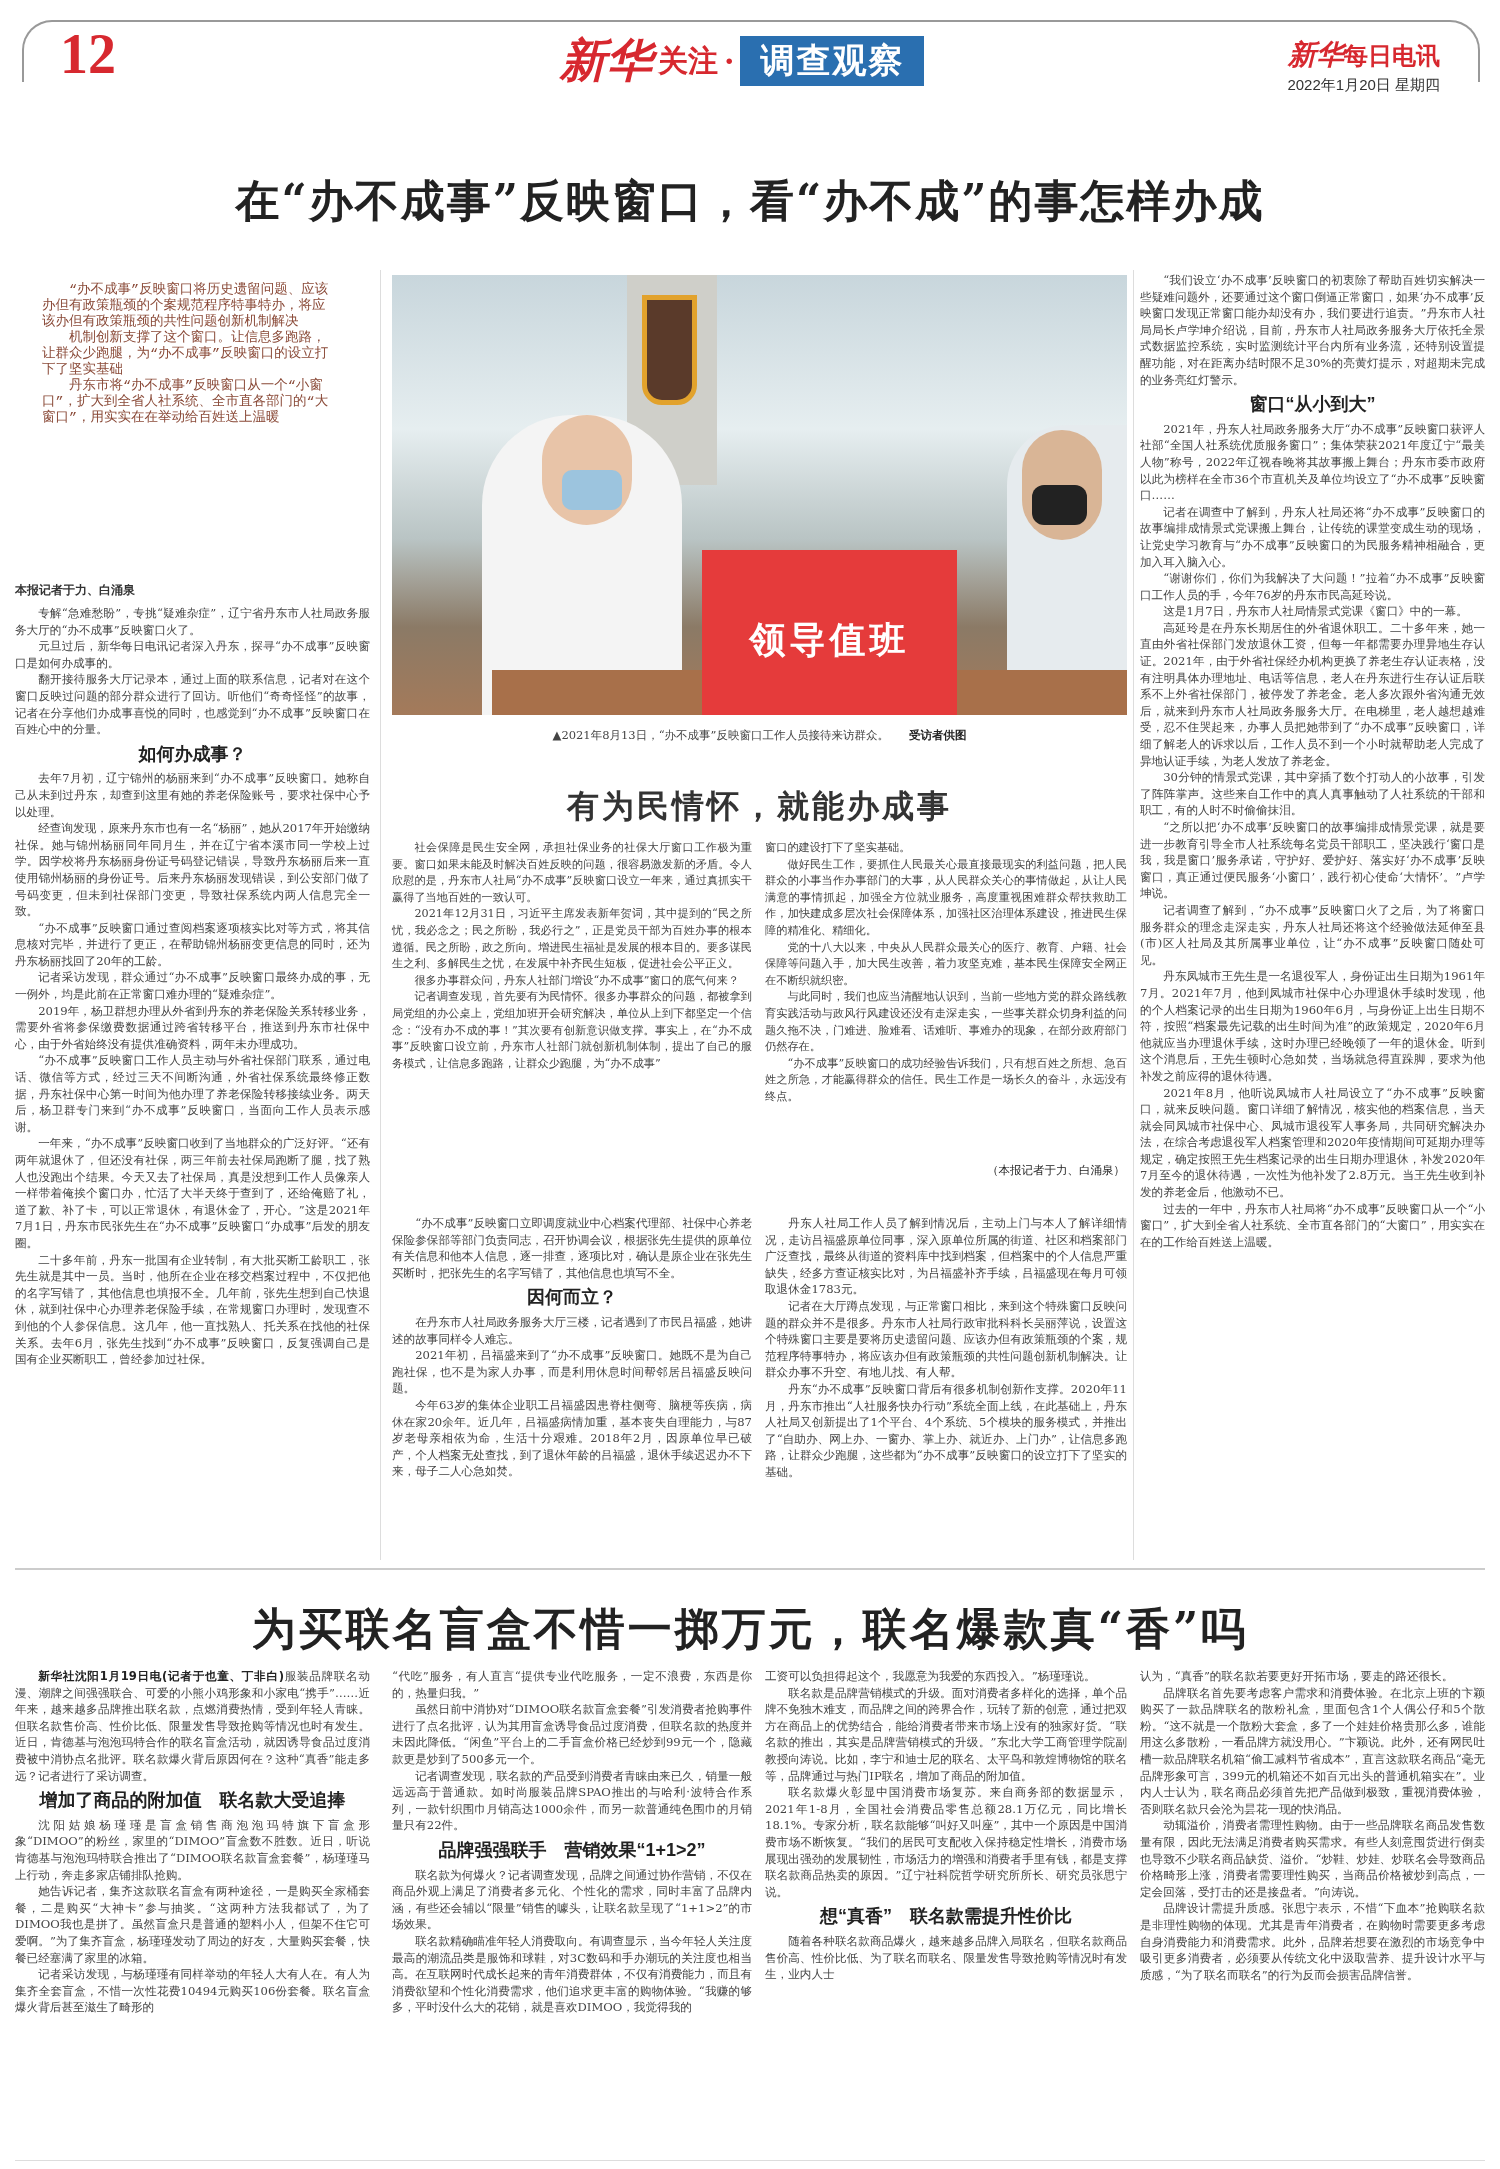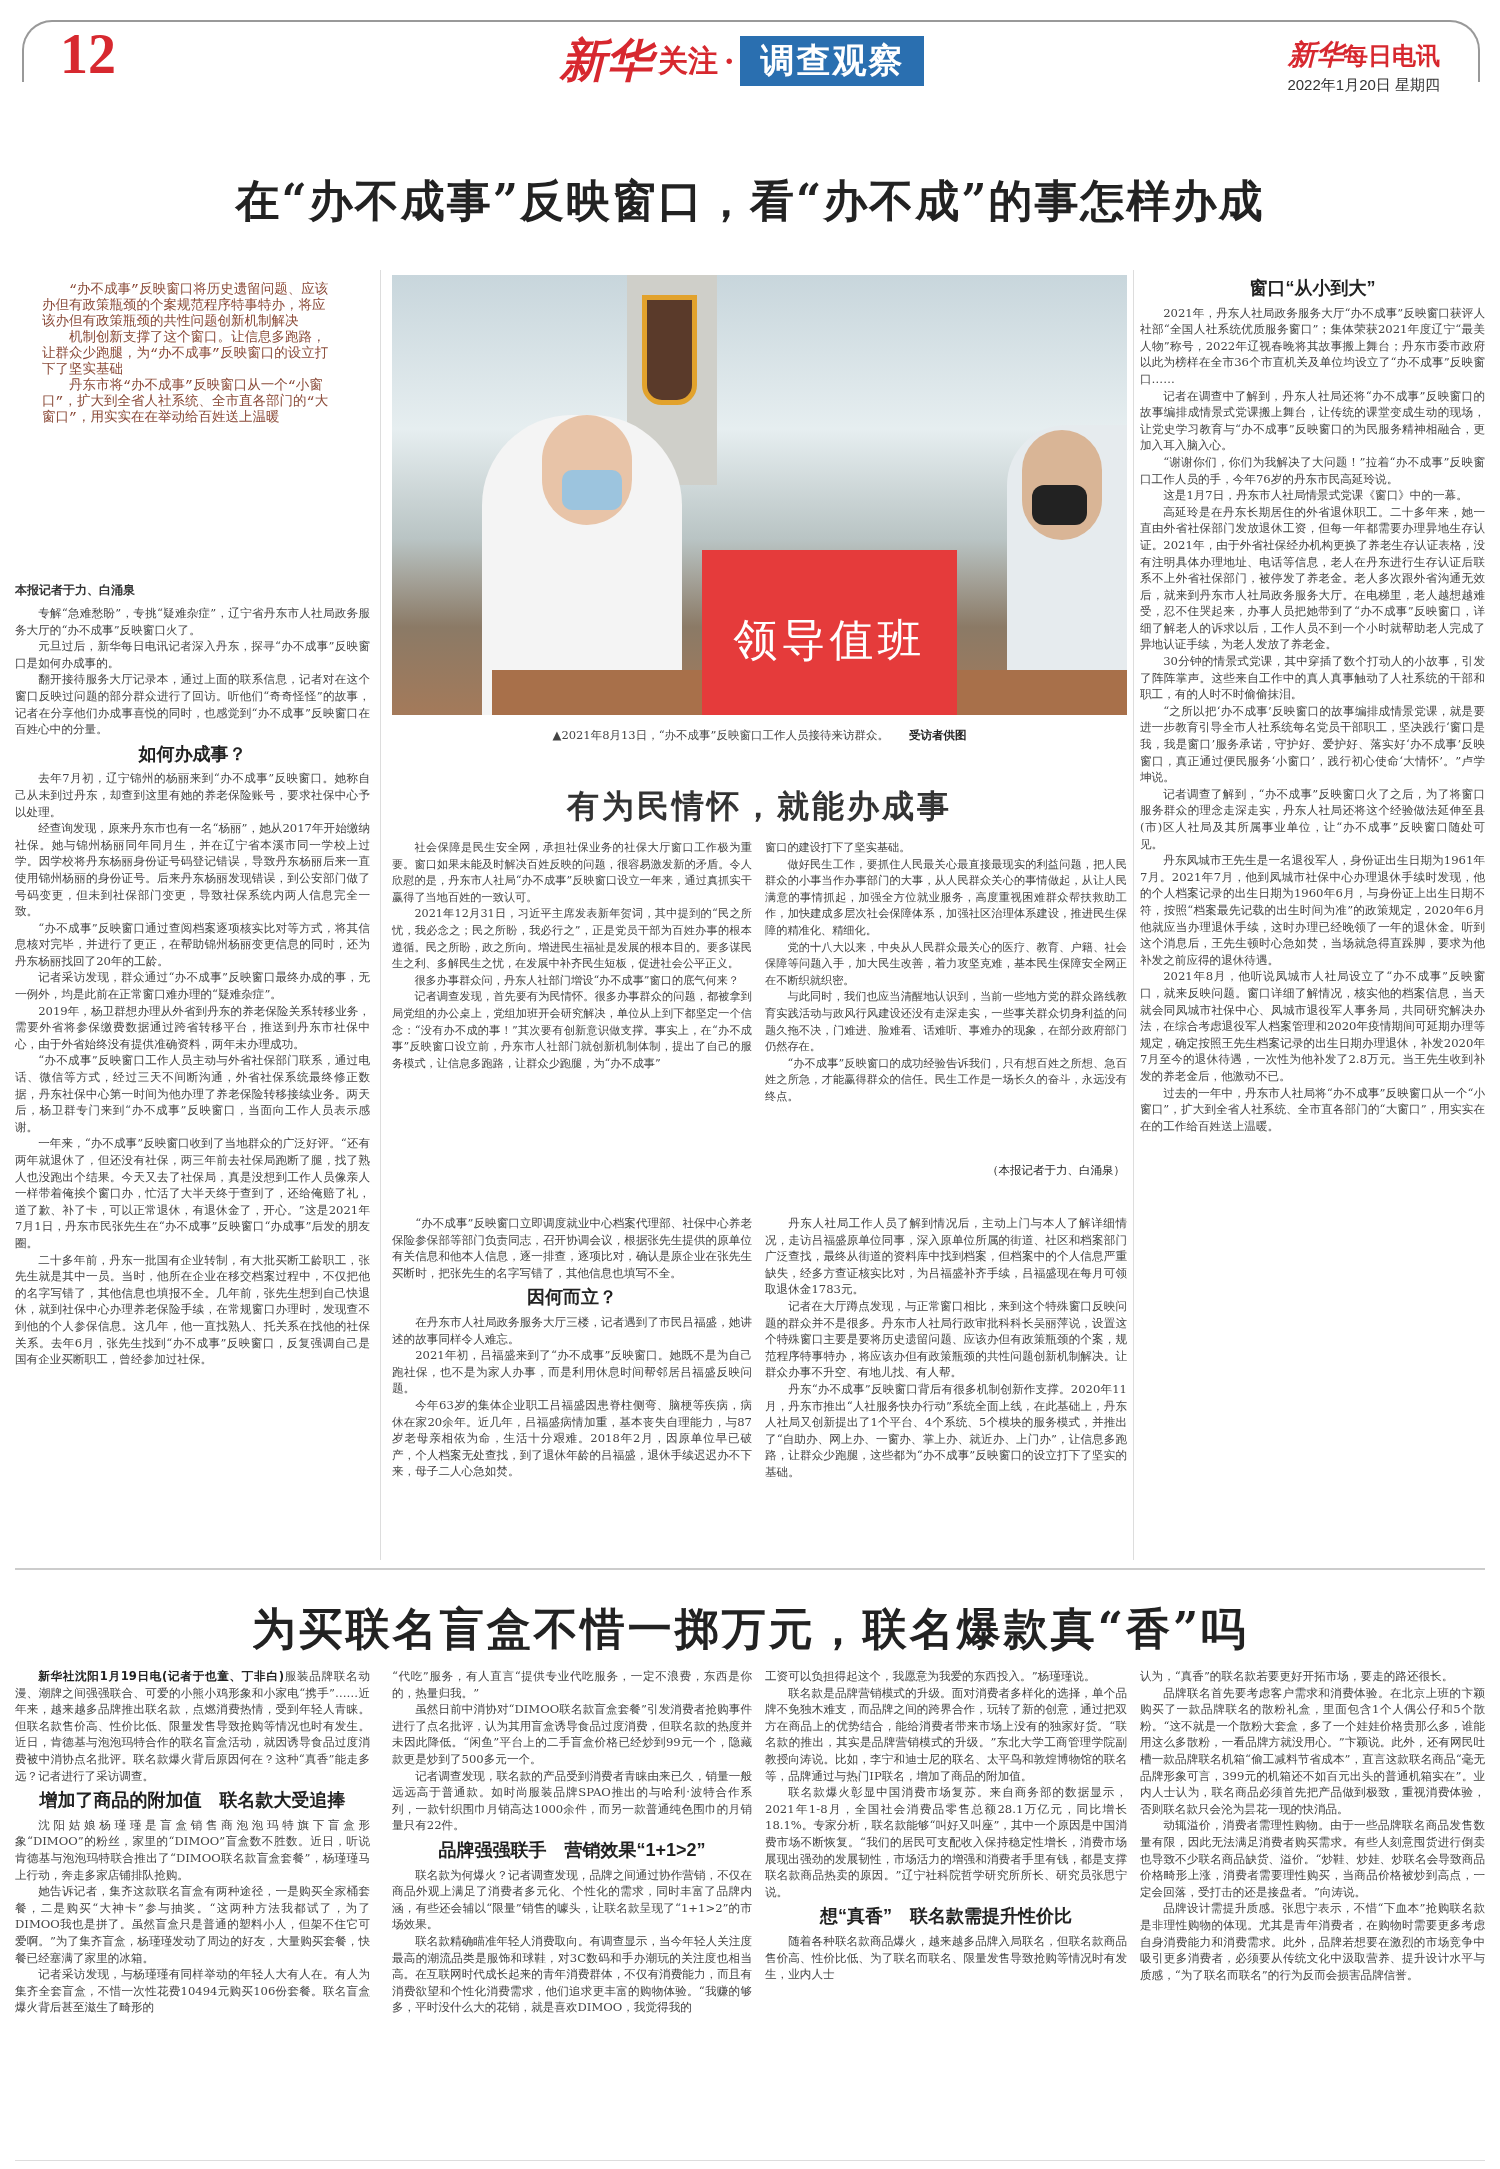--- a/index.html
+++ b/index.html
@@ -18,21 +18,21 @@
 .headline1{position:absolute;left:0;width:1500px;top:172px;text-align:center;font-family:"DejaVu Serif",serif;font-weight:bold;font-size:44px;color:#222;letter-spacing:2px}
 .lead{position:absolute;left:42px;top:282px;width:295px;font-family:Liberation Mono, monospace;font-size:13.5px;line-height:16px;color:#8a4a38}
 .lead p{text-indent:2em}
 .byline{position:absolute;left:15px;top:582px;font-family:"DejaVu Sans",sans-serif;font-size:12px;font-weight:bold;color:#333}
 .col{position:absolute;font-size:11.6px;line-height:16.6px;color:#444;text-align:justify}
 .col p{text-indent:2em}
 .sub{font-family:Liberation Sans, sans-serif;font-weight:bold;font-size:18px;color:#222;text-align:center;margin:8px 0}
 .photo{position:absolute;left:392px;top:275px;width:735px;height:440px;overflow:hidden;background:linear-gradient(180deg,#c8d6dc 0%,#e6eef0 35%,#b9c4c4 60%,#8b7a66 80%,#a47a5a 100%)}
 .photo .pillar{position:absolute;left:235px;top:0;width:90px;height:210px;background:#cfcfc9}
 .photo .banner{position:absolute;left:250px;top:20px;width:55px;height:110px;background:#5a3a2a;border:5px solid #e2a22c;border-radius:0 0 20px 20px}
-.photo .sign{position:absolute;left:310px;top:415px;width:255px;height:170px;background:#e53b3b;color:#fff;font-family:"DejaVu Sans",sans-serif;font-size:44px;font-weight:normal;display:flex;align-items:center;justify-content:center;letter-spacing:4px}
+.photo .sign{position:absolute;left:310px;top:415px;width:255px;height:170px;background:#e53b3b;color:#fff;font-family:"DejaVu Sans",sans-serif;font-size:36px;font-weight:bold;display:flex;align-items:center;justify-content:center;letter-spacing:4px}
 .photo .sign{top:275px;height:180px;left:310px}
 .photo .p1{position:absolute;left:90px;top:140px;width:200px;height:300px;background:#f4f4f4;border-radius:90px 90px 0 0}
 .photo .p1h{position:absolute;left:150px;top:140px;width:90px;height:110px;background:#e8c4a8;border-radius:45px}
 .photo .p1m{position:absolute;left:170px;top:195px;width:60px;height:40px;background:#9cc4de;border-radius:10px}
 .photo .p2{position:absolute;left:615px;top:150px;width:125px;height:290px;background:#e6ebee;border-radius:60px 0 0 0}
 .photo .p2h{position:absolute;left:630px;top:155px;width:80px;height:110px;background:#d9b596;border-radius:40px}
 .photo .p2m{position:absolute;left:640px;top:210px;width:55px;height:40px;background:#222;border-radius:12px}
 .photo .desk{position:absolute;left:100px;top:395px;width:640px;height:50px;background:#a8704a}
 .caption{position:absolute;left:392px;top:728px;width:735px;text-align:center;font-size:11.5px;color:#444}
 .caption b{font-family:"DejaVu Sans",sans-serif;margin-left:20px;color:#222}
@@ -125,20 +125,21 @@
   <p>今年63岁的集体企业职工吕福盛因患脊柱侧弯、脑梗等疾病，病休在家20余年。近几年，吕福盛病情加重，基本丧失自理能力，与87岁老母亲相依为命，生活十分艰难。2018年2月，因原单位早已破产，个人档案无处查找，到了退休年龄的吕福盛，退休手续迟迟办不下来，母子二人心急如焚。</p>
 </div>
 
 <div class="col" style="left:765px;top:1215px;width:362px;">
   <p>丹东人社局工作人员了解到情况后，主动上门与本人了解详细情况，走访吕福盛原单位同事，深入原单位所属的街道、社区和档案部门广泛查找，最终从街道的资料库中找到档案，但档案中的个人信息严重缺失，经多方查证核实比对，为吕福盛补齐手续，吕福盛现在每月可领取退休金1783元。</p>
   <p>记者在大厅蹲点发现，与正常窗口相比，来到这个特殊窗口反映问题的群众并不是很多。丹东市人社局行政审批科科长吴丽萍说，设置这个特殊窗口主要是要将历史遗留问题、应该办但有政策瓶颈的个案，规范程序特事特办，将应该办但有政策瓶颈的共性问题创新机制解决。让群众办事不升空、有地儿找、有人帮。</p>
   <p>丹东“办不成事”反映窗口背后有很多机制创新作支撑。2020年11月，丹东市推出“人社服务快办行动”系统全面上线，在此基础上，丹东人社局又创新提出了1个平台、4个系统、5个模块的服务模式，并推出了“自助办、网上办、一窗办、掌上办、就近办、上门办”，让信息多跑路，让群众少跑腿，这些都为“办不成事”反映窗口的设立打下了坚实的基础。</p>
 </div>
 
 <div class="col" style="left:1140px;top:272px;width:345px;">
+  <p>“我们设立‘办不成事’反映窗口的初衷除了帮助百姓切实解决一些疑难问题外，还要通过这个窗口倒逼正常窗口，如果‘办不成事’反映窗口发现正常窗口能办却没有办，我们要进行追责。”丹东市人社局局长卢学坤介绍说，目前，丹东市人社局政务服务大厅依托全景式数据监控系统，实时监测统计平台内所有业务流，还特别设置提醒功能，对在距离办结时限不足30%的亮黄灯提示，对超期未完成的业务亮红灯警示。</p>
   <div class="sub">窗口“从小到大”</div>
   <p>2021年，丹东人社局政务服务大厅“办不成事”反映窗口获评人社部“全国人社系统优质服务窗口”；集体荣获2021年度辽宁“最美人物”称号，2022年辽视春晚将其故事搬上舞台；丹东市委市政府以此为榜样在全市36个市直机关及单位均设立了“办不成事”反映窗口……</p>
   <p>记者在调查中了解到，丹东人社局还将“办不成事”反映窗口的故事编排成情景式党课搬上舞台，让传统的课堂变成生动的现场，让党史学习教育与“办不成事”反映窗口的为民服务精神相融合，更加入耳入脑入心。</p>
   <p>“谢谢你们，你们为我解决了大问题！”拉着“办不成事”反映窗口工作人员的手，今年76岁的丹东市民高延玲说。</p>
   <p>这是1月7日，丹东市人社局情景式党课《窗口》中的一幕。</p>
   <p>高延玲是在丹东长期居住的外省退休职工。二十多年来，她一直由外省社保部门发放退休工资，但每一年都需要办理异地生存认证。2021年，由于外省社保经办机构更换了养老生存认证表格，没有注明具体办理地址、电话等信息，老人在丹东进行生存认证后联系不上外省社保部门，被停发了养老金。老人多次跟外省沟通无效后，就来到丹东市人社局政务服务大厅。在电梯里，老人越想越难受，忍不住哭起来，办事人员把她带到了“办不成事”反映窗口，详细了解老人的诉求以后，工作人员不到一个小时就帮助老人完成了异地认证手续，为老人发放了养老金。</p>
   <p>30分钟的情景式党课，其中穿插了数个打动人的小故事，引发了阵阵掌声。这些来自工作中的真人真事触动了人社系统的干部和职工，有的人时不时偷偷抹泪。</p>
   <p>“之所以把‘办不成事’反映窗口的故事编排成情景党课，就是要进一步教育引导全市人社系统每名党员干部职工，坚决践行‘窗口是我，我是窗口’服务承诺，守护好、爱护好、落实好‘办不成事’反映窗口，真正通过便民服务‘小窗口’，践行初心使命‘大情怀’。”卢学坤说。</p>
   <p>记者调查了解到，“办不成事”反映窗口火了之后，为了将窗口服务群众的理念走深走实，丹东人社局还将这个经验做法延伸至县(市)区人社局及其所属事业单位，让“办不成事”反映窗口随处可见。</p>
   <p>丹东凤城市王先生是一名退役军人，身份证出生日期为1961年7月。2021年7月，他到凤城市社保中心办理退休手续时发现，他的个人档案记录的出生日期为1960年6月，与身份证上出生日期不符，按照“档案最先记载的出生时间为准”的政策规定，2020年6月他就应当办理退休手续，这时办理已经晚领了一年的退休金。听到这个消息后，王先生顿时心急如焚，当场就急得直跺脚，要求为他补发之前应得的退休待遇。</p>

